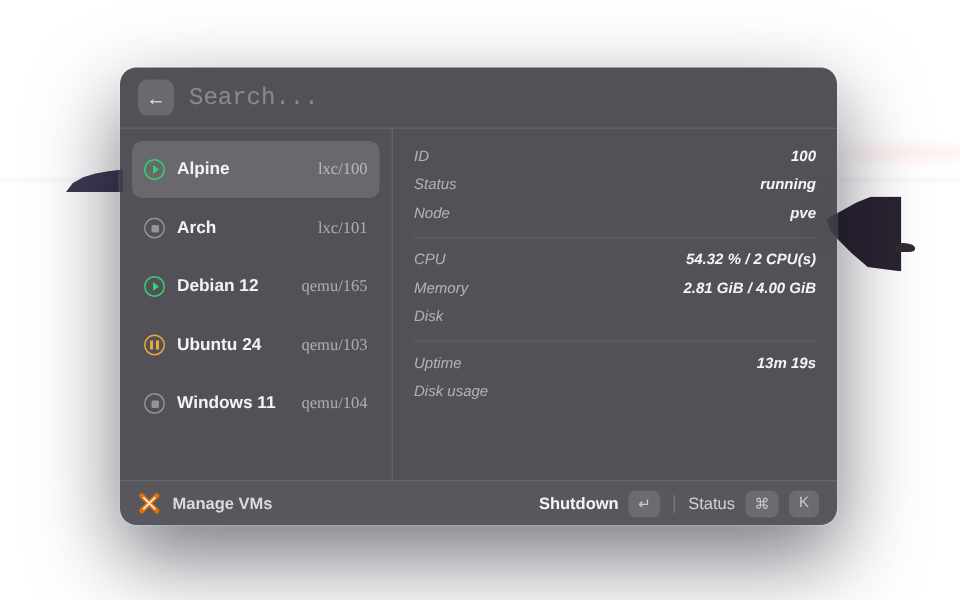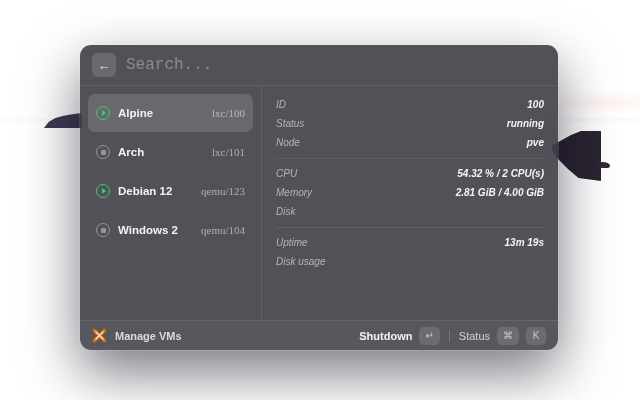--- a/index.html
+++ b/index.html
@@ -159,29 +159,36 @@
             </span>
     <span class="vm-name">Arch</span>
     <span class="vm-meta">lxc/101</span>
   </div>
 
   <div class="vm-item">
     <span class="status-icon glyph-running" style="color: rgb(53, 209, 110);">
               <span class="glyph"></span>
             </span>
     <span class="vm-name">Debian 12</span>
-    <span class="vm-meta">qemu/123</span>
-  </div>
-
+    <span class="vm-meta">qemu/165</span>
+  </div>
+
+  <div class="vm-item">
+    <span class="status-icon glyph-paused" style="color: rgb(237, 165, 62);">
+              <span class="glyph"></span>
+            </span>
+    <span class="vm-name">Ubuntu 24</span>
+    <span class="vm-meta">qemu/103</span>
+  </div>
 
   <div class="vm-item">
     <span class="status-icon glyph-stopped" style="color: rgb(147, 147, 155);">
               <span class="glyph"></span>
             </span>
-    <span class="vm-name">Windows 2</span>
+    <span class="vm-name">Windows 11</span>
     <span class="vm-meta">qemu/104</span>
   </div>
 </div>
       <div class="divider-v"></div>
       <div class="details">
           <div class="detail-section">
   <div class="detail-row">
     <span class="detail-label">ID</span>
     <span class="detail-value">100</span>
   </div>

